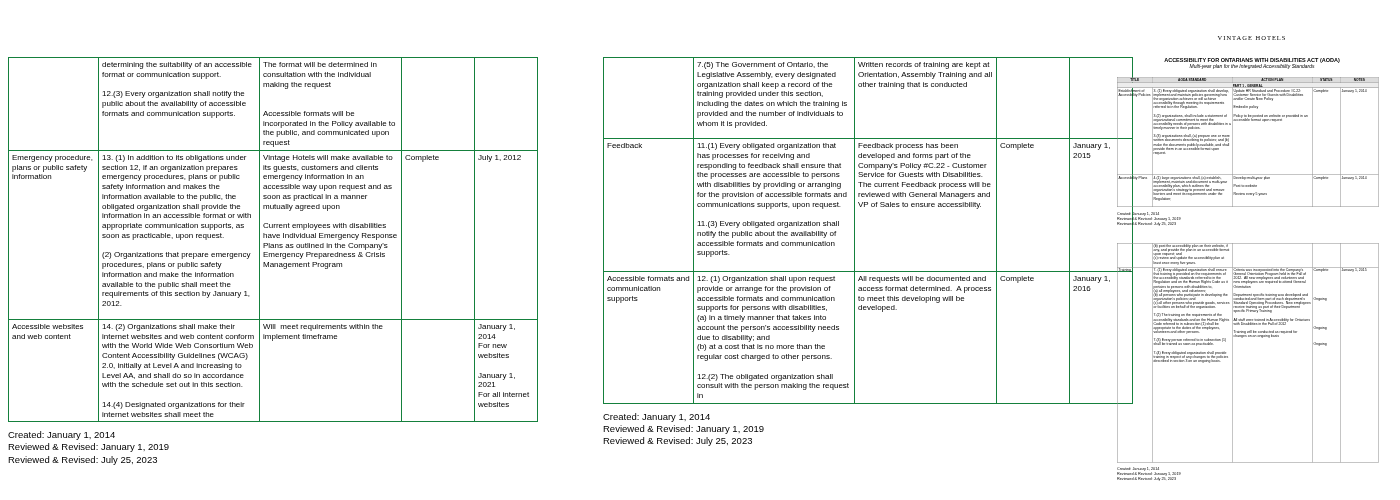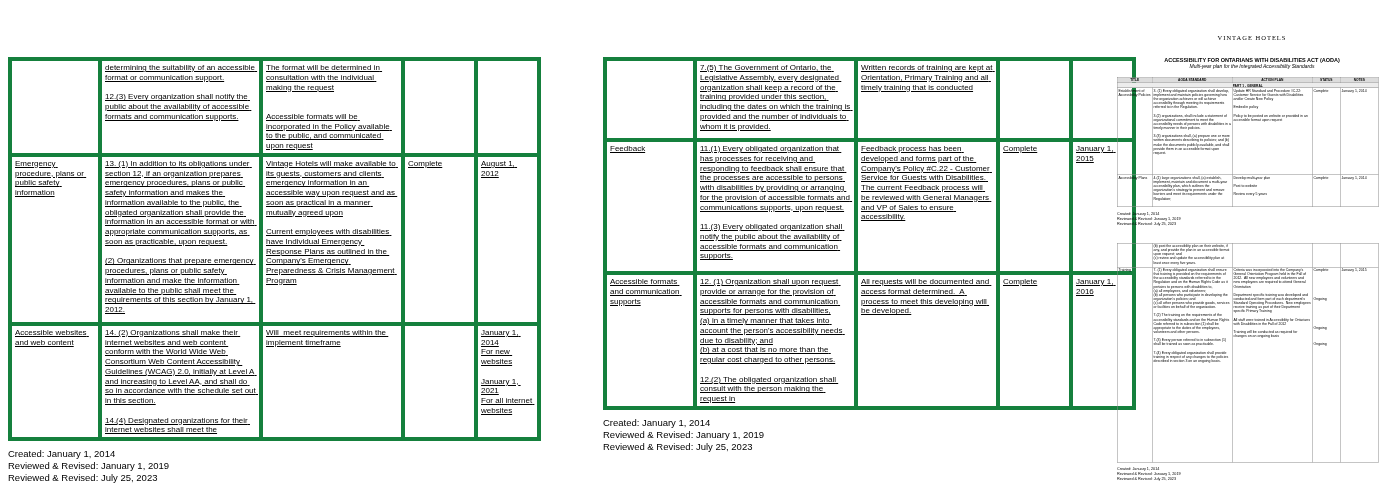--- a/index.html
+++ b/index.html
@@ -14,22 +14,22 @@
   
   .page-col { position: absolute; top: 57px; }
   .left-page { left: 8px; width: 529px; }
   .middle-page { left: 555px; width: 529px; padding-left: 48px; }
 
   table.plan {
     border-collapse: collapse; table-layout: fixed;
     width: 529px; font-size: 8px; line-height: 1.22;
   }
   table.plan td {
-    border: 4px solid #15803d; vertical-align: top;
-    padding: 2px 3px; overflow: hidden; text-decoration: underline;
+    border: 1px solid #15803d; vertical-align: top;
+    padding: 2px 3px; overflow: hidden;
   }
   col.c1 { width: 90px; }  col.c2 { width: 161px; }
   col.c3 { width: 142px; } col.c4 { width: 73px; }
   col.c5 { width: 63px; }
   .ct { white-space: pre-wrap; word-wrap: break-word; }
   tr.rh0 { height: 91px; }  tr.rh1 { height: 169px; padding-left: 29px; } tr.rh2 { height: 102px; }
   tr.mh0 { height: 81px; }  tr.mhp { height: 14px; }
   tr.mh1 { height: 133px; } tr.mh2 { height: 125px; }
   tr.part-row td { font-weight: bold; text-align: center; font-size: 8.5px; padding: 2px; }
 
@@ -114,21 +114,21 @@
           </td>
         <td>
             <div class="ct">Vintage Hotels will make available to its guests, customers and clients emergency information in an accessible way upon request and as soon as practical in a manner mutually agreed upon
 
 Current employees with disabilities have Individual Emergency Response Plans as outlined in the Company's Emergency Preparedness &amp; Crisis Management Program</div>
           </td>
         <td>
             <div class="ct">Complete</div>
           </td>
         <td>
-            <div class="ct">August 1, 2012</div>
+            <div class="ct">July 1, 2012</div>
           </td>
       </tr>
       <tr class="rh2">
         <td>
             <div class="ct">Accessible websites and web content</div>
           </td>
         <td>
             <div class="ct">14. (2) Organizations shall make their internet websites and web content conform with the World Wide Web Consortium Web Content Accessibility Guidelines (WCAG) 2.0, initially at Level A and increasing to Level AA, and shall do so in accordance with the schedule set out in this section.
 
 14.(4) Designated organizations for their internet websites shall meet the</div>
@@ -167,21 +167,21 @@
       </colgroup>
     <tbody>
       <tr class="mh0">
         <td>
             <div class="ct"></div>
           </td>
         <td>
             <div class="ct">7.(5) The Government of Ontario, the Legislative Assembly, every designated organization shall keep a record of the training provided under this section, including the dates on which the training is provided and the number of individuals to whom it is provided.</div>
           </td>
         <td>
-            <div class="ct">Written records of training are kept at Orientation, Primary Training and all timely training that is conducted</div>
+            <div class="ct">Written records of training are kept at Orientation, Assembly Training and all other training that is conducted</div>
           </td>
         <td>
             <div class="ct"></div>
           </td>
         <td>
             <div class="ct"></div>
           </td>
       </tr>
       <tr class="mh1">
         <td>

